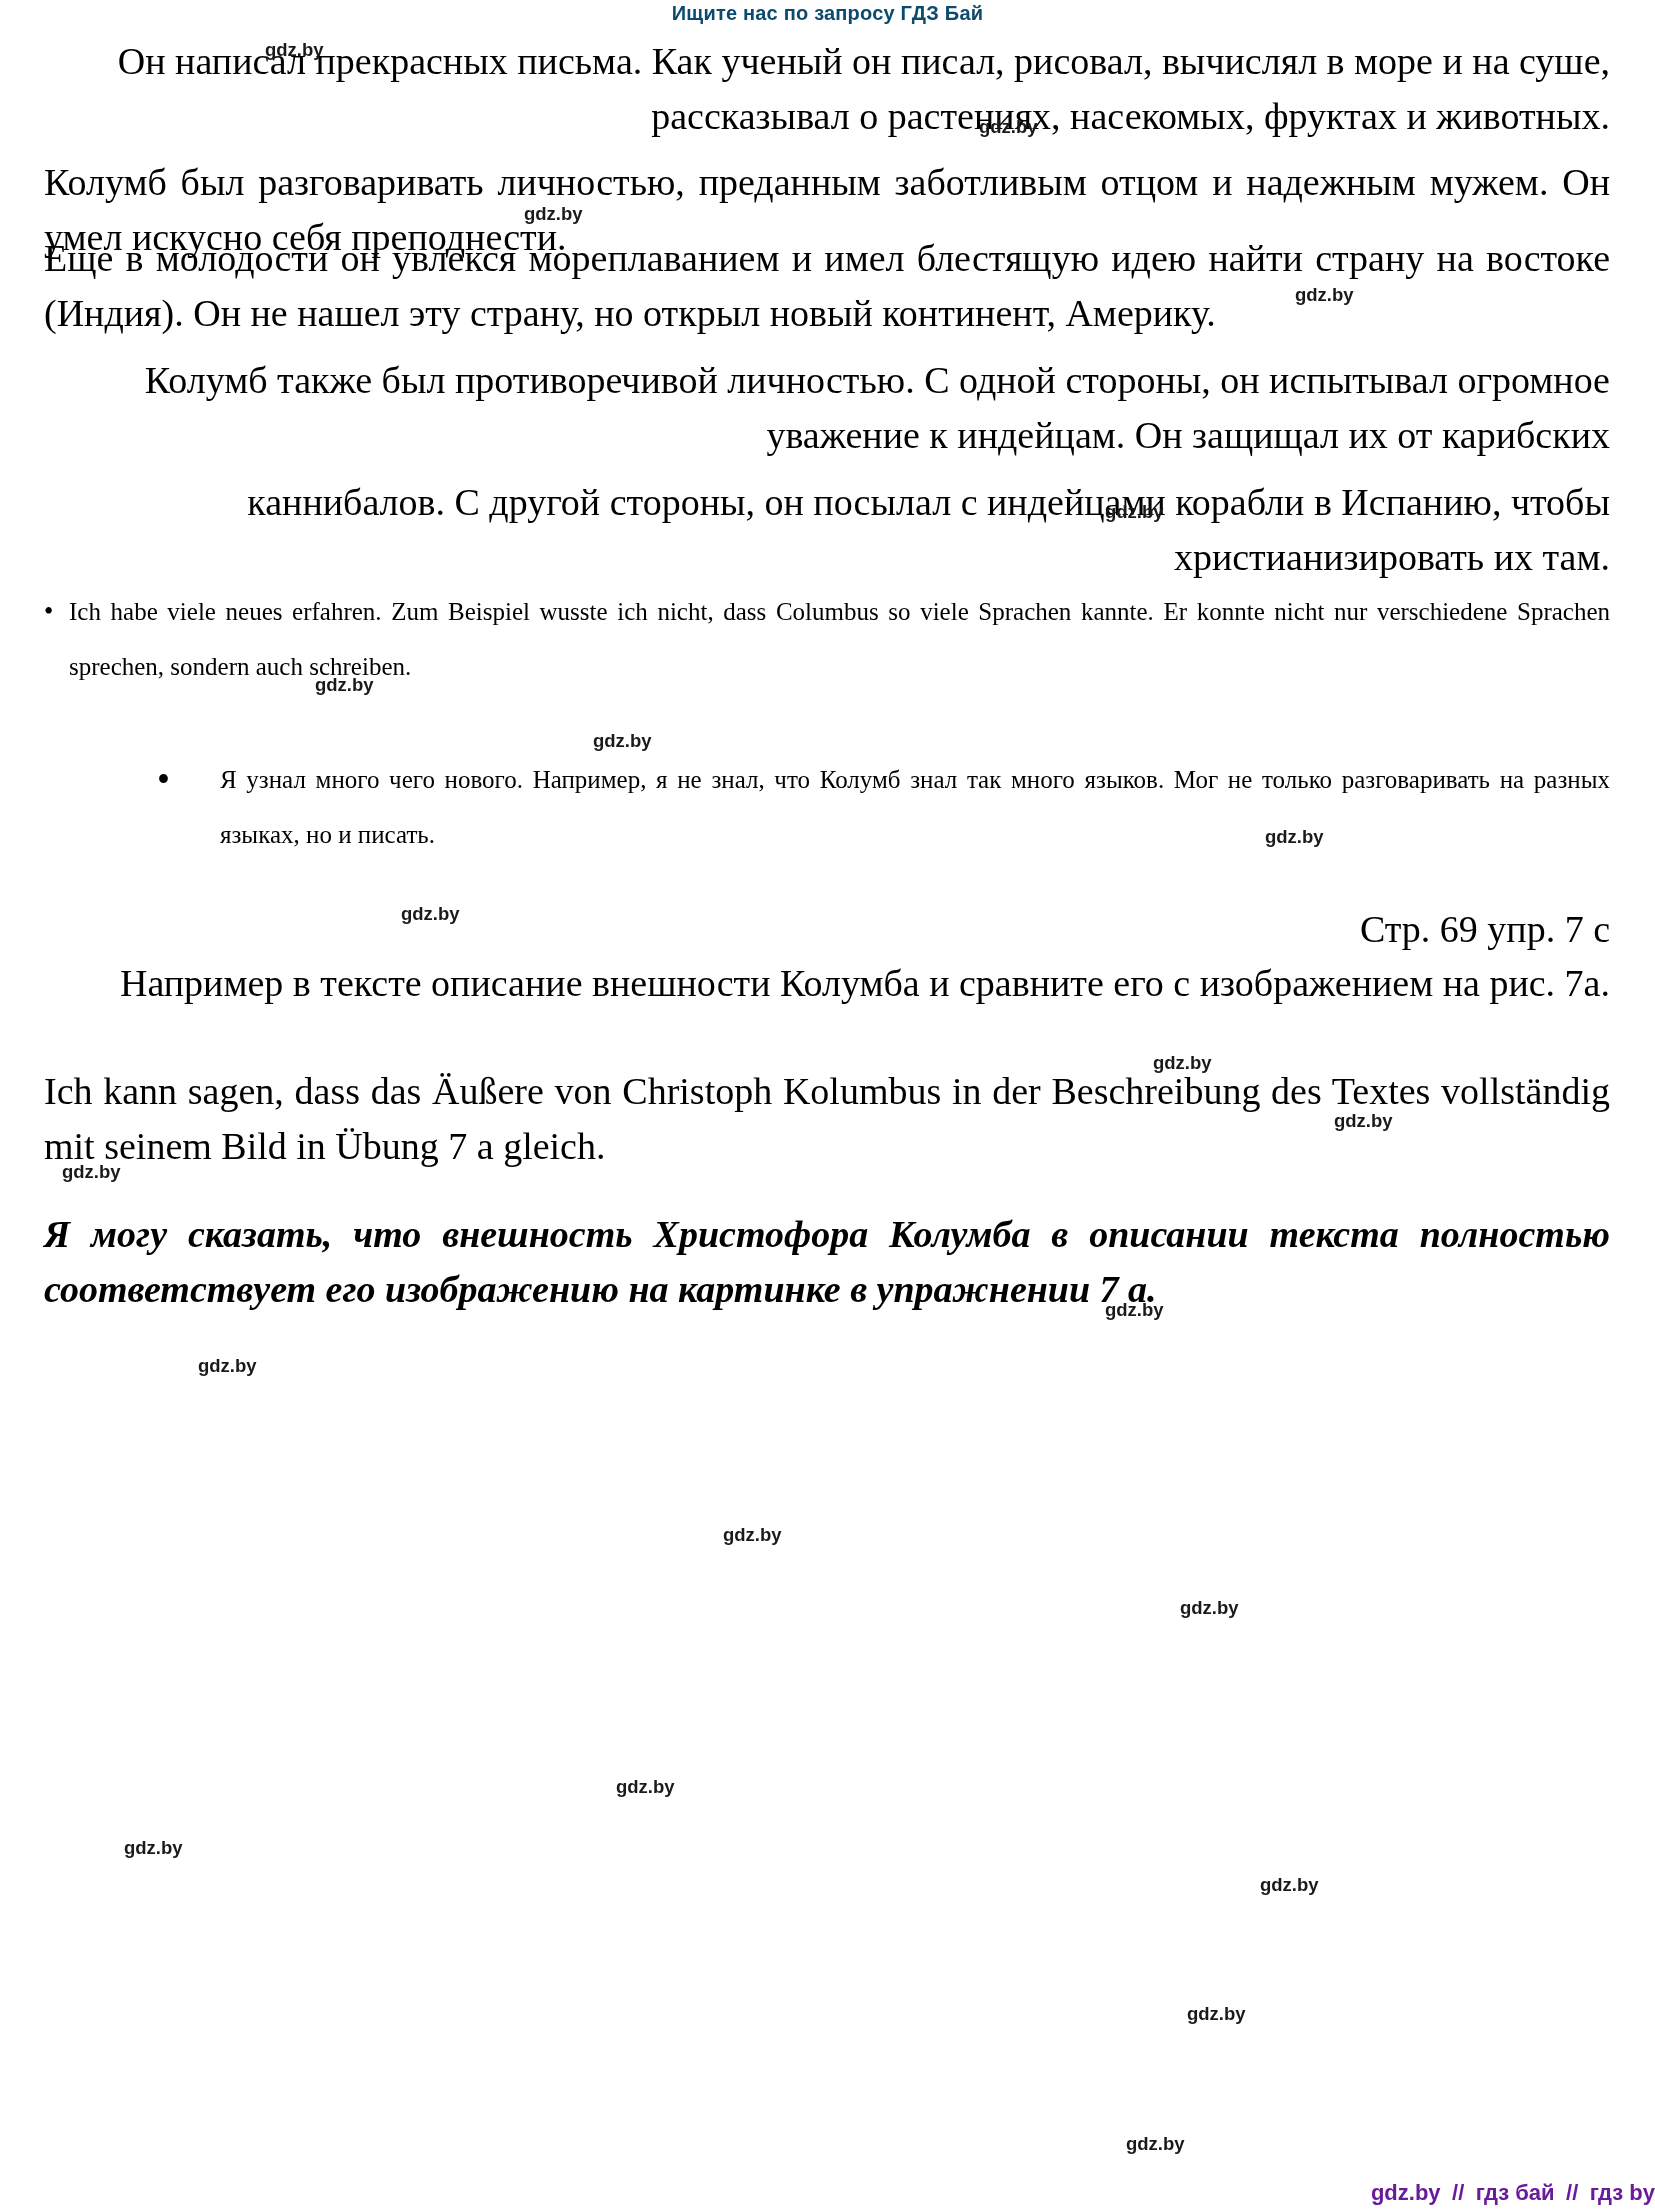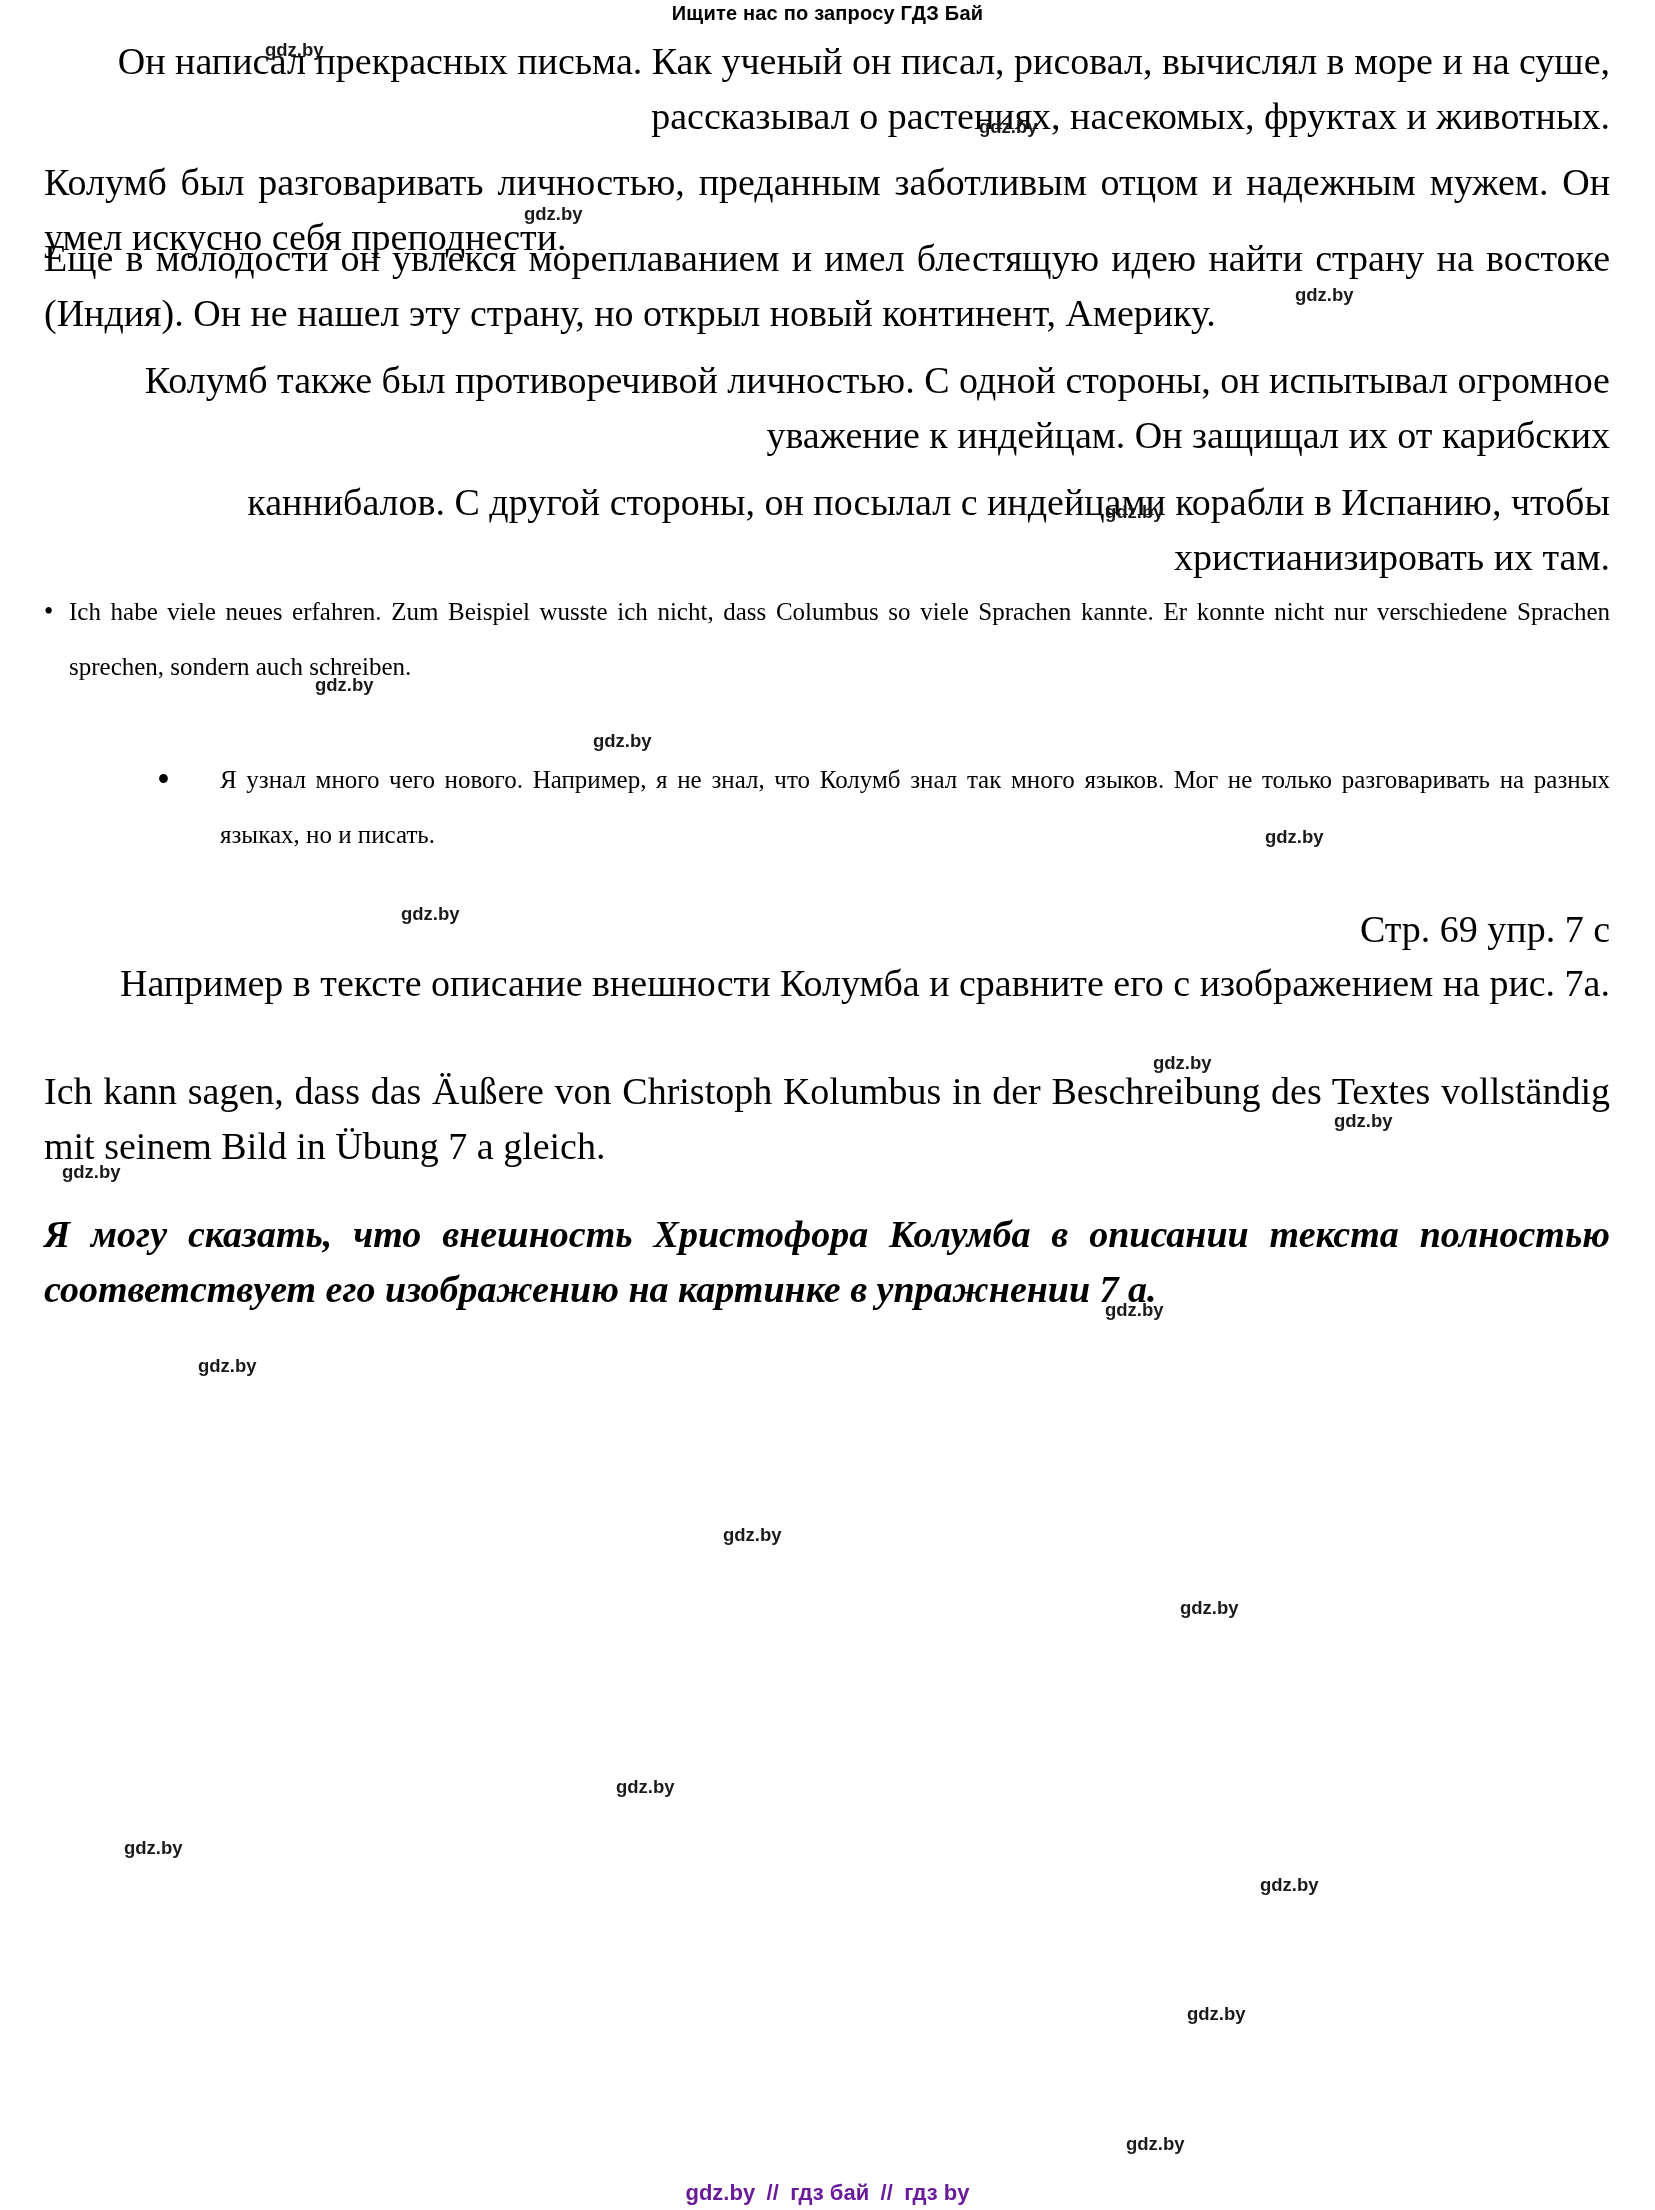--- a/index.html
+++ b/index.html
@@ -119,21 +119,21 @@
     color: #6a1b9a;
     white-space: nowrap;
   }
   .footer .sep { color: #6a1b9a; padding: 0 5.3px; }
 </style>
 </head>
 <body>
 
 <div id="page">
 
-  <div class="promo" style="color: #000000;">Ищите нас по запросу ГДЗ Бай</div>
+  <div class="promo" style="color: #0c4a6e;">Ищите нас по запросу ГДЗ Бай</div>
 
   <div class="col blk" style="top:34px;">
     <p class="para nojust">Он написал прекрасных письма. Как ученый он писал, рисовал, вычислял в море и на суше, рассказывал о растениях, насекомых, фруктах и животных.</p>
   </div>
 
   <div class="col blk" style="top:155px;">
     <p class="para">Колумб был разговаривать личностью, преданным заботливым отцом и надежным мужем. Он умел искусно себя преподнести.</p>
   </div>
 
   <div class="col blk" style="top:231px;">
@@ -193,21 +193,21 @@
       <span class="wm" style="left: 198px; top: 1355px;">gdz.by</span>
       <span class="wm" style="left: 723px; top: 1524px;">gdz.by</span>
       <span class="wm" style="left: 1180px; top: 1597px;">gdz.by</span>
       <span class="wm" style="left: 616px; top: 1776px;">gdz.by</span>
       <span class="wm" style="left: 124px; top: 1837px;">gdz.by</span>
       <span class="wm" style="left: 1260px; top: 1874px;">gdz.by</span>
       <span class="wm" style="left: 1187px; top: 2003px;">gdz.by</span>
       <span class="wm" style="left: 1126px; top: 2133px;">gdz.by</span>
     </div>
 
-  <div class="footer" style="color: rgb(106, 27, 154);">
+  <div class="footer" style="color: rgb(106, 27, 154); text-align: right;">
     <span>gdz.by</span>
     <span class="sep">//</span>
     <span>гдз бай</span>
     <span class="sep">//</span>
     <span>гдз by</span>
   </div>
 
 </div>
 
 

